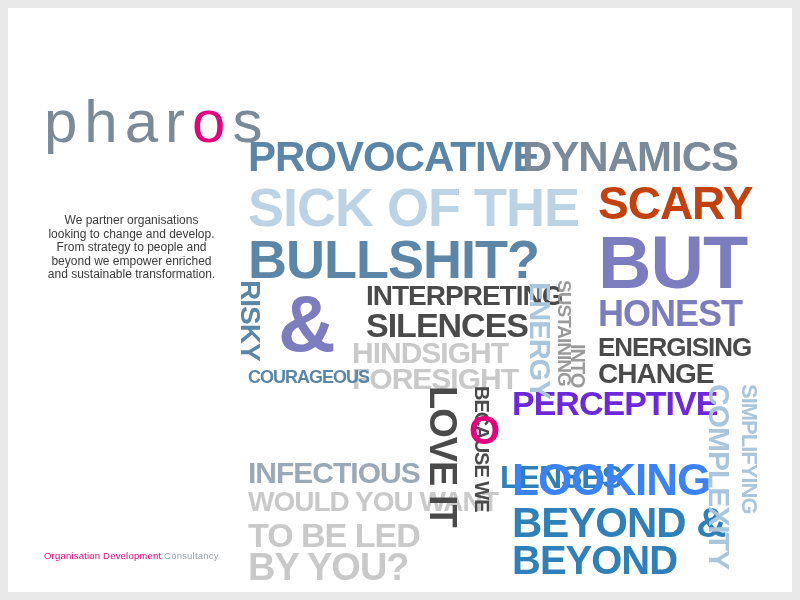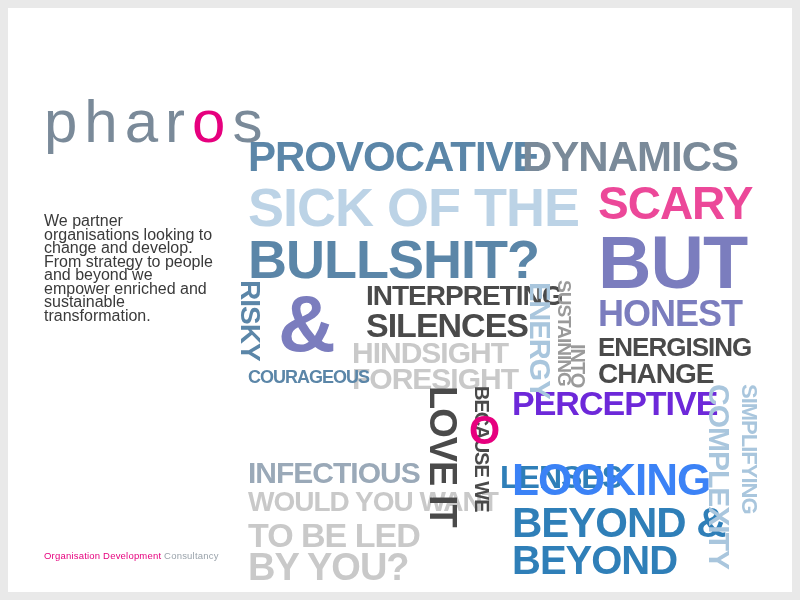--- a/index.html
+++ b/index.html
@@ -18,21 +18,21 @@
     position:absolute;left:36px;top:44px;
     font-family:"Liberation Sans", sans-serif;
     font-size:60px;font-weight:400;letter-spacing:7px;
     color:#7a8a99;
     margin-top:35px;
   }
   .logo .o{color:#e6007e;}
   
   .blurb{
     position:absolute;left:36px;top:206px;width:175px;
-    font-size:16px;line-height:13.5px;color:#3a3a3a;
+    font-size:12px;line-height:13.5px;color:#3a3a3a;text-align:center;
   }
   
   .footer{
     position:absolute;left:36px;top:542px;
     font-size:9.5px;letter-spacing:.2px;
   }
   .footer .pink{color:#e6007e;}
   .footer .grey{color:#9aa3ab;}
   
   .cloud{
@@ -63,21 +63,21 @@
   <div class="blurb">We partner organisations looking to change and develop. From strategy to people and beyond we empower enriched and sustainable transformation.</div>
 
   <div class="footer">
     <span class="pink">Organisation Development</span><span class="grey"> Consultancy</span>
   </div>
 
   <div class="cloud" id="cloud">
       <span style="left: 8px; top: 0px; font-size: 42px; color: rgb(91, 134, 168);">PROVOCATIVE</span>
       <span style="left: 282px; top: 0px; font-size: 42px; color: rgb(122, 138, 153);">DYNAMICS</span>
       <span style="left: 8px; top: 44px; font-size: 54px; color: rgb(188, 211, 230);">SICK OF THE</span>
-      <span style="left: 358px; top: 44px; font-size: 46px; color: #ec4899;">SCARY</span>
+      <span style="left: 358px; top: 44px; font-size: 46px; color: #c2410c;">SCARY</span>
       <span style="left: 358px; top: 90px; font-size: 74px; color: rgb(123, 125, 190);">BUT</span>
       <span style="left: 8px; top: 96px; font-size: 54px; color: rgb(91, 134, 168);">BULLSHIT?</span>
       <span style="left: 38px; top: 148px; font-size: 80px; color: rgb(123, 125, 190);">&amp;</span>
       <span style="left: 126px; top: 146px; font-size: 28px; color: rgb(74, 74, 74);">INTERPRETING</span>
       <span style="left: 126px; top: 172px; font-size: 34px; color: rgb(74, 74, 74);">SILENCES</span>
       <span style="left: 358px; top: 160px; font-size: 36px; color: rgb(123, 125, 190);">HONEST</span>
       <span style="left: 112px; top: 202px; font-size: 30px; color: rgb(201, 201, 201);">HINDSIGHT</span>
       <span style="left: 358px; top: 198px; font-size: 26px; color: rgb(74, 74, 74);">ENERGISING</span>
       <span style="left: 112px; top: 228px; font-size: 30px; color: rgb(201, 201, 201);">FORESIGHT</span>
       <span style="left: 358px; top: 224px; font-size: 28px; color: rgb(74, 74, 74);">CHANGE</span>

